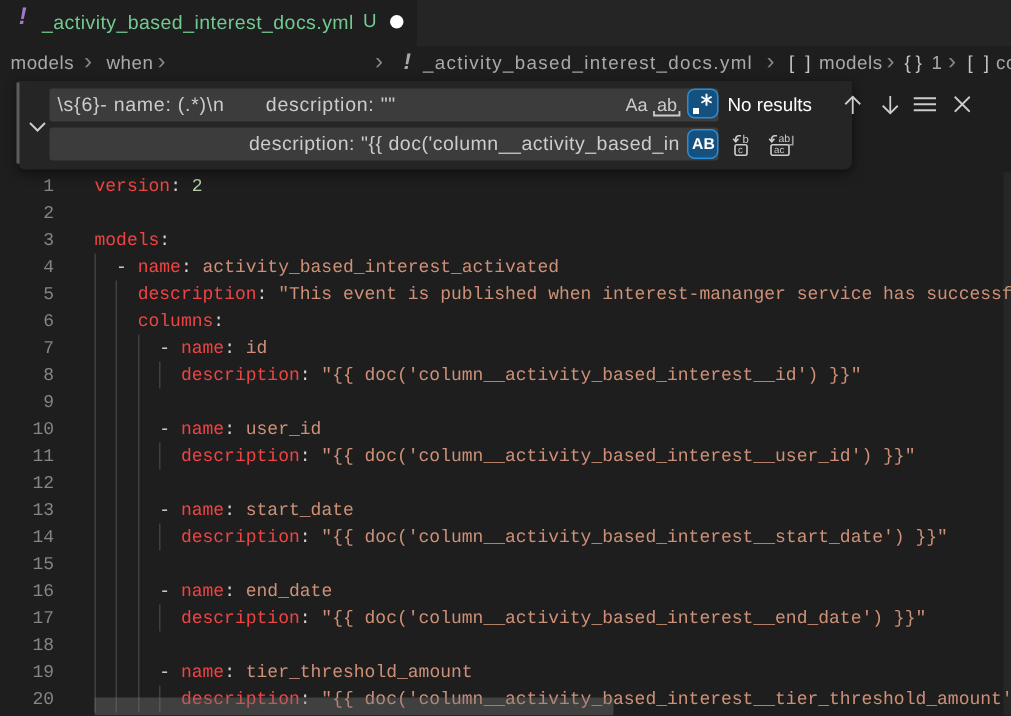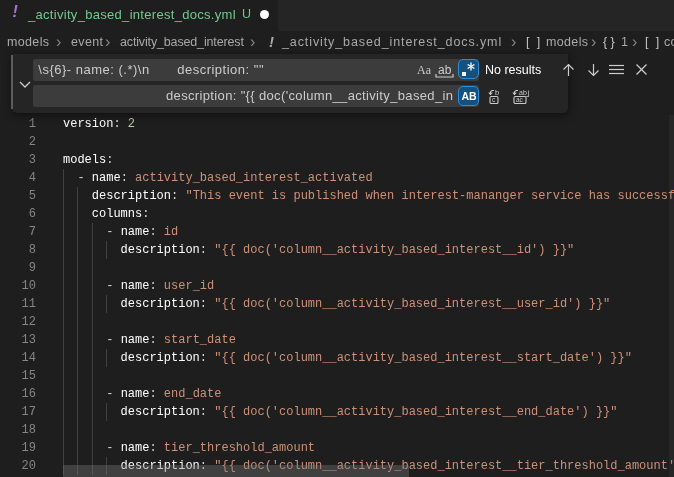--- a/index.html
+++ b/index.html
@@ -15,21 +15,21 @@
   #dot { left:260px; top:10px; width:9px; height:9px; border-radius:50%; background:#ffffff; }
   
   #crumbs { left:0; top:31px; width:674px; height:22px; background:#1e1e1e; }
   .bc { position:absolute; top:0; height:22px; line-height:22px; color:#a9a9a9; font-size:12.5px; letter-spacing:0.35px; white-space:pre; }
   .sep { color:#868686; font-size:16px; line-height:21px; }
   .cico { color:#c5c5c5; }
   
   .code, .gut { font-family:"Liberation Mono", monospace; font-size:12px; line-height:18px; white-space:pre; }
   .gut { color:#858585; text-align:right; width:36px; left:0; }
   .code { left:63px; }
-  .k { color:#ffffff;text-align:center; }
+  .k { color:#ef4444;text-align:center; }
   .p { color:#d4d4d4; }
   .s { color:#ce9178; }
   .n { color:#b5cea8; }
   .guide { width:1px; background:#404040; }
   
   #fw { left:12px; top:54px; width:556px; height:59px; background:#252526; border-radius:0 0 5px 5px; box-shadow:0 2px 8px rgba(0,0,0,0.55); z-index:10; }
   #sash { left:11px; top:55px; width:2px; height:54px; background:#5a5e60; z-index:11; }
   .inp { position:absolute; left:21px; width:446px; height:22px; background:#3c3c3c; border-radius:2px; color:#cccccc; font-size:12px; line-height:22px; white-space:pre; overflow:hidden; }
   .btn-on { position:absolute; width:21px; height:20px; background:#15517e; border:1px solid #2b8cd7; border-radius:5px; }
   .ico { color:#cccccc; }
@@ -40,23 +40,22 @@
   <div class="abs" id="tabstrip"></div>
   <div class="abs" id="tab"></div>
   <div class="abs yicon" style="left:12.5px; top:3px;">!</div>
   <div class="abs" id="tabname" style="left:28px; top:7px;">_activity_based_interest_docs.yml</div>
   <div class="abs" style="left:242px; top:7px; color:#73c991; font-size:12.5px;">U</div>
   <div class="abs" id="dot"></div>
 
   <div class="abs" id="crumbs">
     <span class="bc" style="left:7px;">models</span>
     <span class="bc sep" style="left:56px;">›</span>
-    <span class="bc" style="left:71px;">event</span>
+    <span class="bc" style="left:71px;">when</span>
     <span class="bc sep" style="left:105px;">›</span>
-    <span class="bc" style="left:120px; letter-spacing:-0.15px;">activity_based_interest</span>
     <span class="bc sep" style="left:250px;">›</span>
     <span class="bc yicon" style="left:269px; font-size:15px;">!</span>
     <span class="bc" style="left:282px; letter-spacing:0.9px;">_activity_based_interest_docs.yml</span>
     <span class="bc sep" style="left:511px;">›</span>
     <span class="bc cico" style="left:526px;">[<span style="display:inline-block;width:7px"></span>]</span>
     <span class="bc" style="left:546px;">models</span>
     <span class="bc sep" style="left:591px;">›</span>
     <span class="bc cico" style="left:603px;">{ }</span>
     <span class="bc" style="left:621px;">1</span>
     <span class="bc sep" style="left:632px;">›</span>
@@ -122,21 +121,21 @@
   <div class="abs" id="fw">
 
     <svg class="abs" style="left:6.5px; top:27px;" width="12" height="7" viewBox="0 0 12 7">
       <polyline points="1,1 6,6 11,1" fill="none" stroke="#cccccc" stroke-width="1.3"></polyline>
     </svg>
 
     <div class="inp" style="top:5px;"></div>
     <span class="abs" style="left:26.3px; top:5px; height:22px; line-height:22px; color:#cccccc; font-size:13px; letter-spacing:0.5px; white-space:pre;">\s{6}- name: (.*)\n</span>
     <span class="abs" style="left:165.2px; top:5px; height:22px; line-height:22px; color:#cccccc; font-size:13px; letter-spacing:0.5px; white-space:pre;">description: ""</span>
 
-    <div class="abs ico" style="left:405px; top:5px; font-size:12px; line-height:22px;font-family:Liberation Serif, serif;">Aa</div>
+    <div class="abs ico" style="left:405px; top:5px; font-size:12px; line-height:22px;">Aa</div>
 
     <div class="abs ico" style="left:426px; top:5px; font-size:12px; line-height:22px;">ab</div>
     <svg class="abs" style="left:423px; top:20px;" width="19" height="4" viewBox="0 0 19 4">
       <path d="M1 0 V3 H18 V0" fill="none" stroke="#cccccc" stroke-width="1.2"></path>
     </svg>
 
     <div class="btn-on" style="left:446px; top:5px;"></div>
     <svg class="abs" style="left:449px; top:8px;" width="15" height="15" viewBox="0 0 15 15">
       <rect x="1" y="10" width="4" height="4" fill="#ffffff"></rect>
       <g stroke="#ffffff" stroke-width="1.3">

